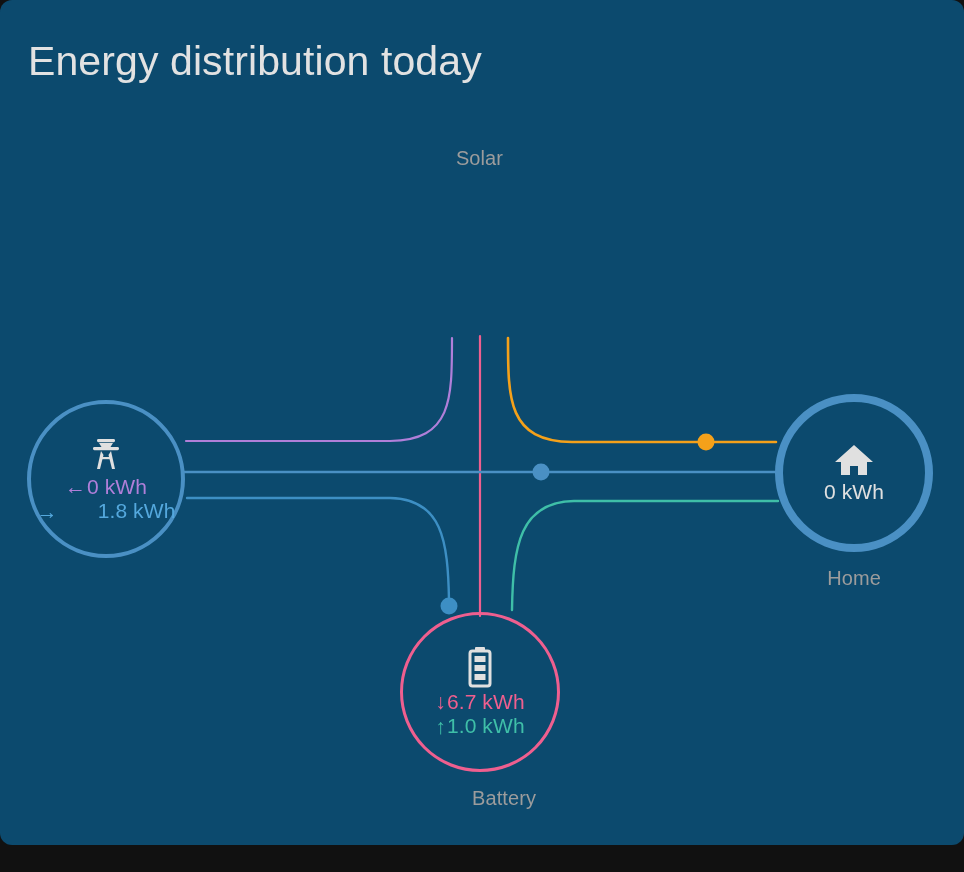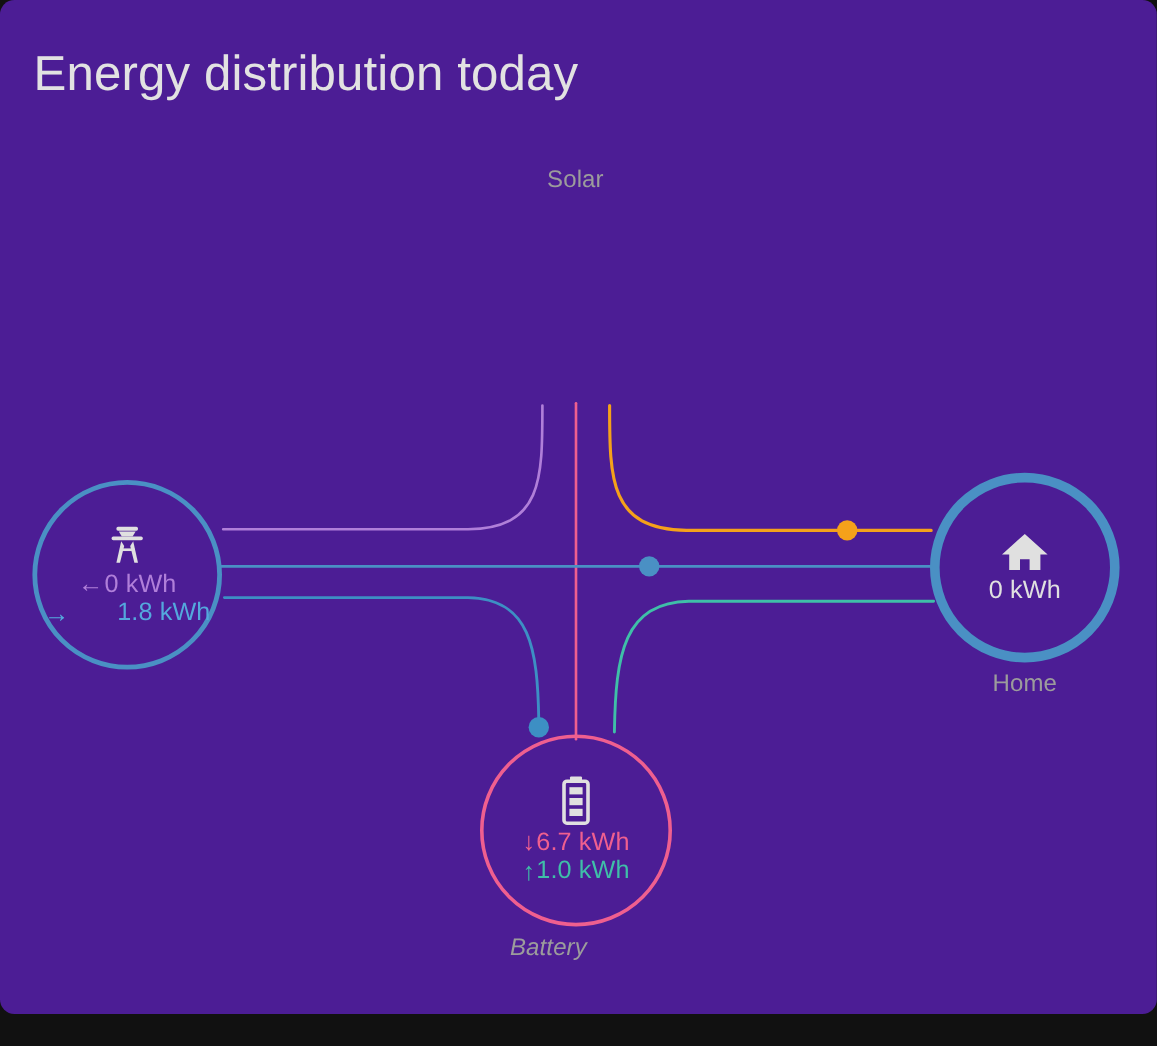--- a/index.html
+++ b/index.html
@@ -13,21 +13,21 @@
     overflow: hidden;
     font-family: "Liberation Sans", sans-serif;
   }
 
   #card {
     position: absolute;
     left: 0;
     top: 0;
     width: 964px;
     height: 845px;
-    background: #4c1d95;
+    background: #0c4a6e;
     border-radius: 12px;
     overflow: hidden;
   }
 
   #page-title {
     position: absolute;
     left: 28px;
     top: 38px;
     font-size: 41px;
     font-weight: 400;
@@ -82,20 +82,21 @@
     display: inline-block;
   }
 
   .node-label {
     position: absolute;
     font-size: 20px;
     color: #9c9c9c;
     white-space: nowrap;
     text-align: center;
     letter-spacing: 0.1px;
+    margin-top: 8px;
   }
 
   
   #node-solar {
     left: 398px;
     top: 171px;
     width: 163px;
     height: 163px;
     border: 4px solid #f5a11a;
   }
@@ -137,24 +138,23 @@
 
   
   #node-battery {
     left: 400px;
     top: 612px;
     width: 160px;
     height: 160px;
     border: 3px solid #ef5f8f;
   }
   #label-battery {
-    left: 377px;
+    left: 424px;
     top: 779px;
     width: 160px;
-    font-style: italic;
   }
   #battery-in { color: #ef5f8f; }
   #battery-out { color: #3fbfa8; }
 
   .icon-svg { display: block; }
 </style>
 </head>
 <body>
 
 <div id="card">

